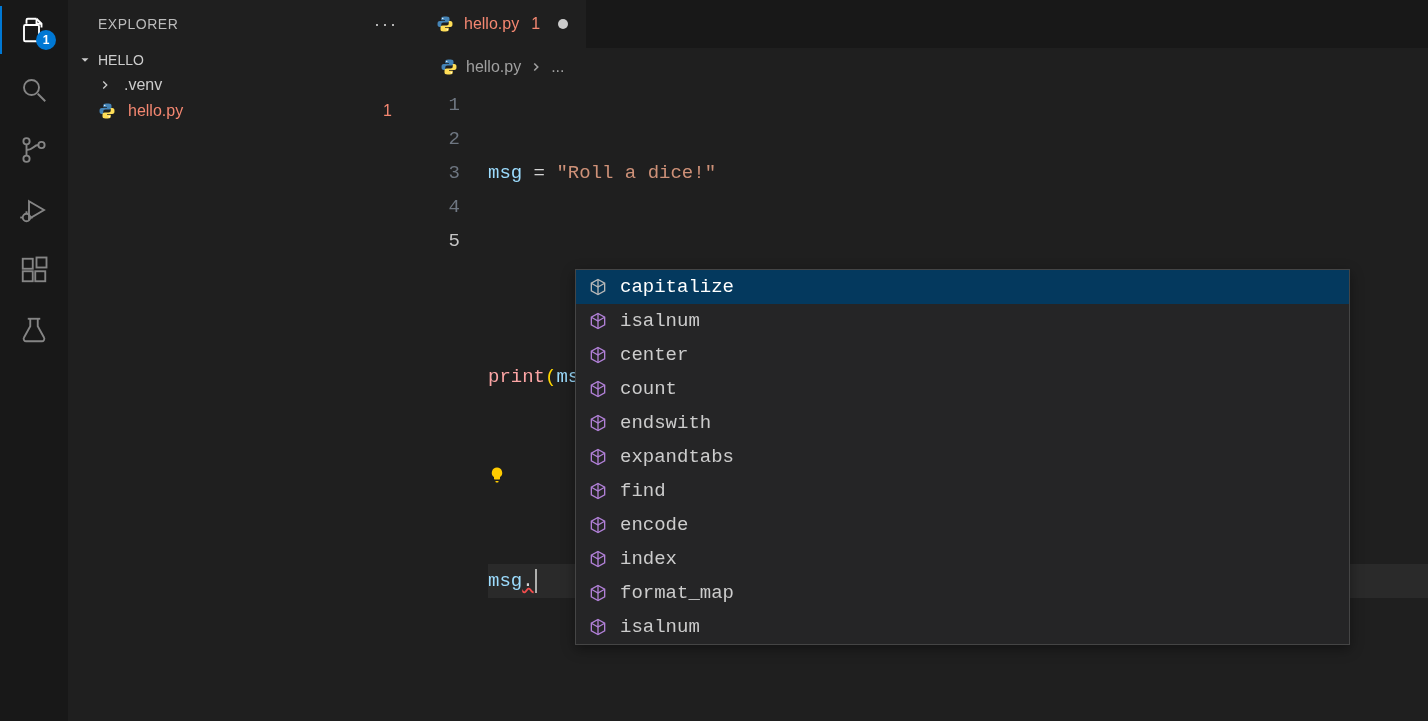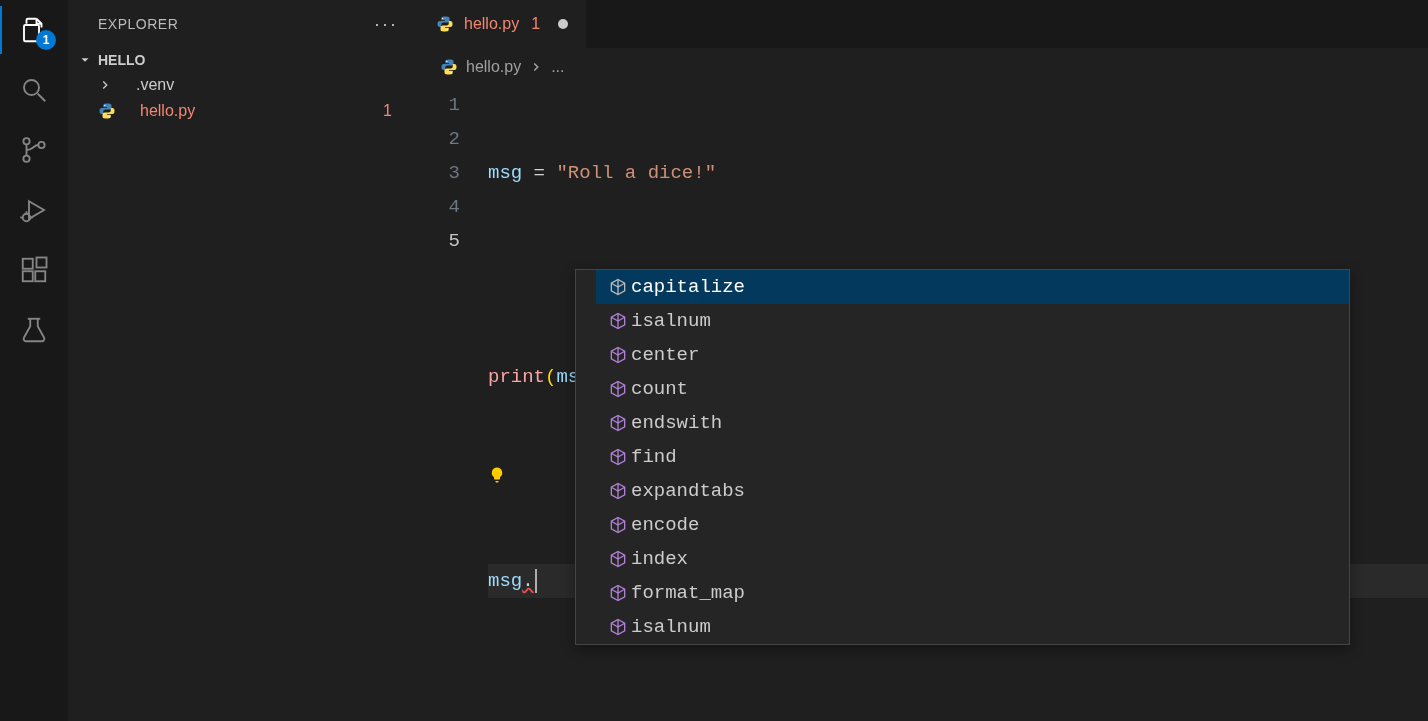--- a/index.html
+++ b/index.html
@@ -72,36 +72,36 @@
   color: #bbbbbb;
   letter-spacing: 0.5px;
   gap: 44px;
 }
 .ellipsis { color: #cccccc; font-size: 18px; letter-spacing: 2px; cursor: pointer; }
 .folder-header {
   display: flex;
   align-items: center;
   padding: 4px 10px;
   font-size: 14px;
-  font-weight: 700;
+  font-weight: 400;
   color: #cccccc;
   cursor: pointer;
 }
 .chevron { margin-right: 6px; }
 .tree { padding-left: 18px; }
 .tree-item {
   display: flex;
   align-items: center;
   padding: 4px 10px 4px 12px;
   font-size: 16px;
   color: #cccccc;
   cursor: pointer;
   justify-content: space-between;
 }
-.tree-item-left { display: flex; align-items: center; gap: 24px; }
+.tree-item-left { display: flex; align-items: center; gap: 12px; }
 .tree-item.error .filename { color: #f48771; }
 .error-count { color: #f48771; font-size: 16px; padding-right: 16px; }
 .python-icon {
   width: 18px; height: 18px;
   display: inline-flex; align-items: center; justify-content: center;
 }
 .editor-region {
   flex: 1;
   background: #1f1f1f;
   display: flex;
@@ -177,26 +177,25 @@
   left: 157px;
   width: 775px;
   background: #252526;
   border: 1px solid #454545;
   box-shadow: 0 4px 12px rgba(0,0,0,0.4);
   font-size: 19px;
 }
 .suggest-item {
   display: flex;
   align-items: center;
-  gap: 3px;
+  gap: 12px;
   padding: 4px 12px;
   height: 34px;
   color: #cccccc;
   cursor: pointer;
-  margin-left: 20px;
 }
 .suggest-item.selected { background: #04395e; color: #ffffff; }
 .method-icon { color: #b180d7; display: inline-flex; }
 .suggest-item.selected .method-icon { color: #b8b8b8; }
 .cursor {
   display: inline-block;
   width: 2px; height: 24px;
   background: #aeafad;
   vertical-align: middle;
   margin-left: 1px;
@@ -406,40 +405,40 @@
         <span>endswith</span>
       </div>
       <div class="suggest-item">
         <span class="method-icon">
             <svg width="20" height="20" viewBox="0 0 24 24" fill="none" stroke="currentColor" stroke-width="1.6">
               <path d="M12 3l8 4.5v9L12 21l-8-4.5v-9L12 3z"></path>
               <path d="M12 3v18"></path>
               <path d="M4 7.5l8 4.5 8-4.5"></path>
             </svg>
           </span>
+        <span>expandtabs</span>
+      </div>
+      <div class="suggest-item">
+        <span class="method-icon">
+            <svg width="20" height="20" viewBox="0 0 24 24" fill="none" stroke="currentColor" stroke-width="1.6">
+              <path d="M12 3l8 4.5v9L12 21l-8-4.5v-9L12 3z"></path>
+              <path d="M12 3v18"></path>
+              <path d="M4 7.5l8 4.5 8-4.5"></path>
+            </svg>
+          </span>
         <span>find</span>
       </div>
       <div class="suggest-item">
         <span class="method-icon">
             <svg width="20" height="20" viewBox="0 0 24 24" fill="none" stroke="currentColor" stroke-width="1.6">
               <path d="M12 3l8 4.5v9L12 21l-8-4.5v-9L12 3z"></path>
               <path d="M12 3v18"></path>
               <path d="M4 7.5l8 4.5 8-4.5"></path>
             </svg>
           </span>
-        <span>expandtabs</span>
-      </div>
-      <div class="suggest-item">
-        <span class="method-icon">
-            <svg width="20" height="20" viewBox="0 0 24 24" fill="none" stroke="currentColor" stroke-width="1.6">
-              <path d="M12 3l8 4.5v9L12 21l-8-4.5v-9L12 3z"></path>
-              <path d="M12 3v18"></path>
-              <path d="M4 7.5l8 4.5 8-4.5"></path>
-            </svg>
-          </span>
         <span>encode</span>
       </div>
       <div class="suggest-item">
         <span class="method-icon">
             <svg width="20" height="20" viewBox="0 0 24 24" fill="none" stroke="currentColor" stroke-width="1.6">
               <path d="M12 3l8 4.5v9L12 21l-8-4.5v-9L12 3z"></path>
               <path d="M12 3v18"></path>
               <path d="M4 7.5l8 4.5 8-4.5"></path>
             </svg>
           </span>

